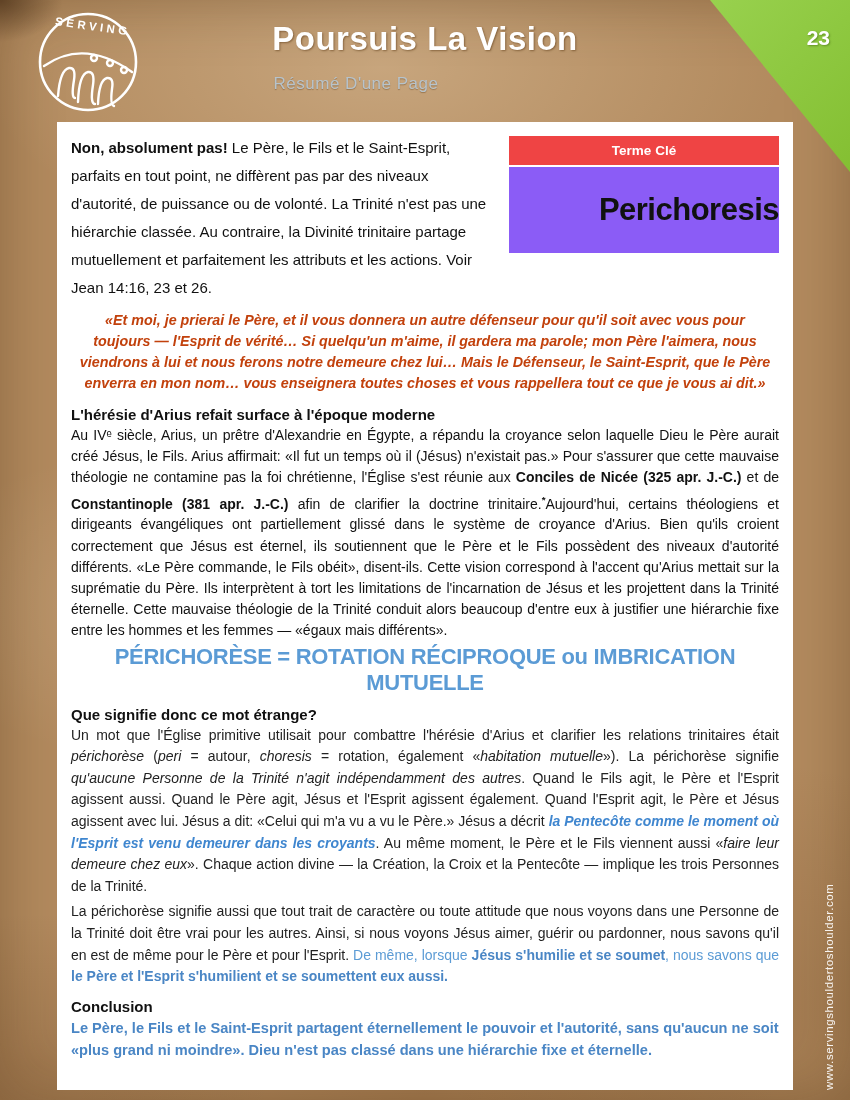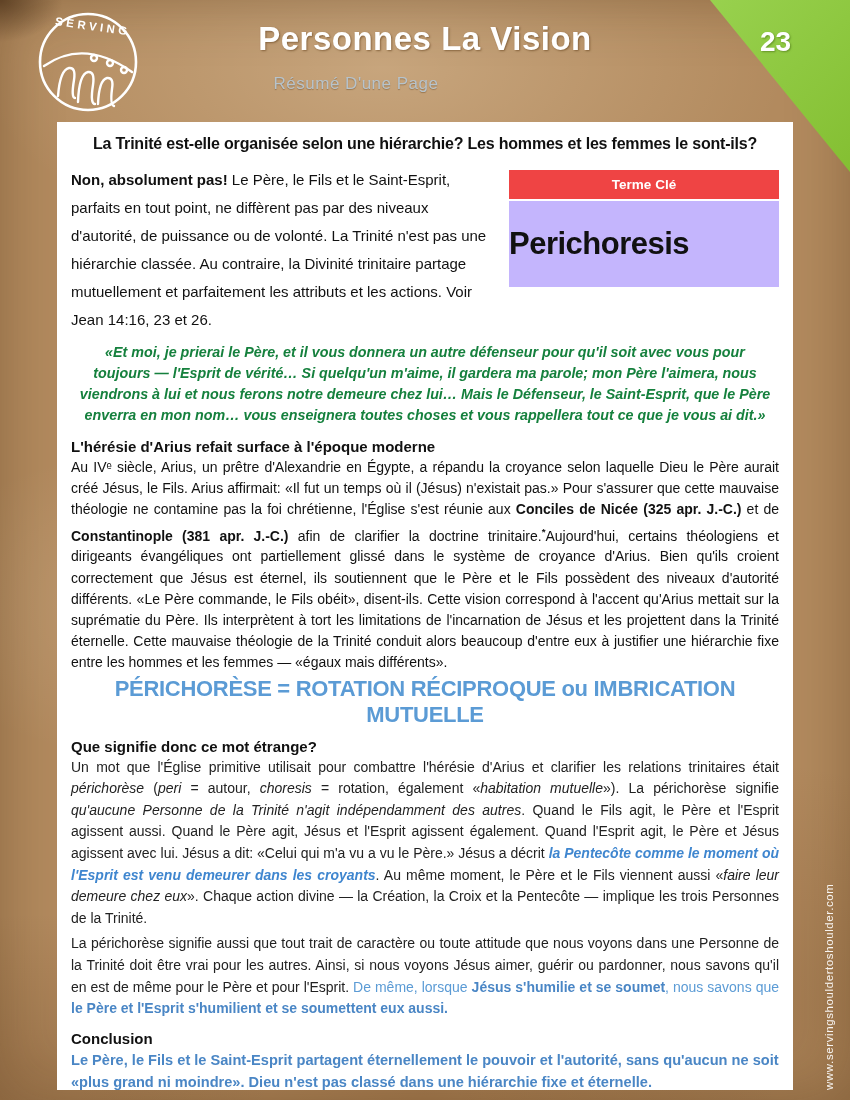--- a/index.html
+++ b/index.html
@@ -21,37 +21,37 @@
   .logo{position:absolute;left:36px;top:10px;width:104px;height:104px;}
   .title{position:absolute;left:0;top:20px;width:850px;text-align:center;
     color:#fff;font-size:33px;font-weight:bold;letter-spacing:.5px;
     text-shadow:1px 1px 2px rgba(90,55,20,.55);}
   .subtitle{position:absolute;left:0;top:74px;width:712px;text-align:center;
     color:#b7c3cb;font-size:17px;letter-spacing:.5px;
     text-shadow:0 1px 1px rgba(90,55,20,.4);}
   .corner{position:absolute;left:710px;top:0;width:140px;height:172px;
     background:linear-gradient(135deg,#98d14e,#84bf32);
     clip-path:polygon(100% 0,0 0,100% 100%);}
-  .pagenum{position:absolute;left:760px;top:26px;width:70px;text-align:left;
-    color:#fff;font-size:28px;font-weight:bold;text-shadow:1px 1px 2px rgba(70,110,20,.6);}
+  .pagenum{position:absolute;left:760px;top:26px;width:70px;text-align:right;
+    color:#fff;font-size:21px;font-weight:bold;text-shadow:1px 1px 2px rgba(70,110,20,.6);}
   
   .vurl{position:absolute;right:15px;top:858px;height:232px;
     writing-mode:vertical-rl;transform:rotate(180deg);
     color:rgba(255,255,255,.92);font-size:11.5px;letter-spacing:.6px;}
   
   .panel{position:absolute;left:57px;top:122px;width:736px;height:968px;
     background:#fff;box-sizing:border-box;padding:10px 14px 8px;overflow:hidden;}
   .q-heading{font-size:16px;font-weight:bold;text-align:center;margin:3px 0 13px;letter-spacing:-.2px;}
   .termbox{float:right;width:270px;margin:4px 0 8px 16px;}
   .termbox-h{background:#ef4444;color:#fff;text-align:center;font-weight:bold;
     font-size:13.5px;padding:7px 0;}
-  .termbox-b{background:#c4b5fd;text-align:left;font-size:31px;font-weight:bold;
+  .termbox-b{background:#8b5cf6;text-align:right;font-size:31px;font-weight:bold;
     padding:25px 0;margin-top:2px;letter-spacing:-.5px;}
   .intro{font-size:15px;line-height:28px;margin:2px 0 8px;}
-  .quote{clear:both;color:#15803d;font-weight:bold;font-style:italic;text-align:center;
+  .quote{clear:both;color:#c2410c;font-weight:bold;font-style:italic;text-align:center;
     font-size:14.3px;line-height:21px;margin:8px 4px 12px;}
   .sec-h{font-weight:bold;font-size:15px;margin:10px 0 2px;}
   .body-p{font-size:14px;line-height:21.2px;text-align:justify;margin:0;}
   .big-h{color:#5b9bd5;font-weight:bold;font-size:22px;text-align:center;
     margin:2px 0 6px;letter-spacing:-.3px;}
   .meaning-p{font-size:14px;line-height:21.6px;text-align:justify;margin:0 0 4px;color:#222;}
   .concl-p1{color:#4a86c5;font-weight:bold;font-size:14.6px;line-height:22px;margin:2px 0 0;}
   
   .b{font-weight:bold}
   .i{font-style:italic}
@@ -77,30 +77,29 @@
         <circle cx="74" cy="53" r="3"></circle>
         <circle cx="88" cy="60" r="3"></circle>
       </g>
       <path id="logoarc" d="M 16,46 A 40,40 0 0 1 88,46" fill="none"></path>
       <text font-size="11.5" font-weight="bold" fill="#fff" letter-spacing="4" font-family="Liberation Sans, sans-serif">
         <textPath href="#logoarc" startOffset="14"> </textPath>
       </text>
       <text x="52" y="20" text-anchor="middle" font-size="11.5" font-weight="bold" fill="#fff" letter-spacing="3.5" font-family="Liberation Sans, sans-serif" transform="rotate(8 52 52)">SERVING</text>
     </svg>
     <div class="corner"></div>
-    <div class="title">Personnes La Vision</div>
+    <div class="title">Poursuis La Vision</div>
     <div class="subtitle">Résumé D'une Page</div>
     <div class="pagenum">23</div>
   </div>
 
   <div class="vurl">www.servingshouldertoshoulder.com</div>
 
   <div class="panel">
 
-    <div class="q-heading">La Trinité est-elle organisée selon une hiérarchie? Les hommes et les femmes le sont-ils?</div>
 
     <div class="termbox">
       <div class="termbox-h">Terme Clé</div>
       <div class="termbox-b">Perichoresis</div>
     </div>
 
     <p class="intro"><span class="b">Non, absolument pas!</span><span> Le Père, le Fils et le Saint-Esprit, parfaits en tout point, ne diffèrent pas par des niveaux d'autorité, de puissance ou de volonté. La Trinité n'est pas une hiérarchie classée. Au contraire, la Divinité trinitaire partage mutuellement et parfaitement les attributs et les actions. Voir Jean 14:16, 23 et 26.</span></p>
 
     <div class="quote">«Et moi, je prierai le Père, et il vous donnera un autre défenseur pour qu'il soit avec vous pour toujours — l'Esprit de vérité… Si quelqu'un m'aime, il gardera ma parole; mon Père l'aimera, nous viendrons à lui et nous ferons notre demeure chez lui… Mais le Défenseur, le Saint-Esprit, que le Père enverra en mon nom… vous enseignera toutes choses et vous rappellera tout ce que je vous ai dit.»</div>
 

